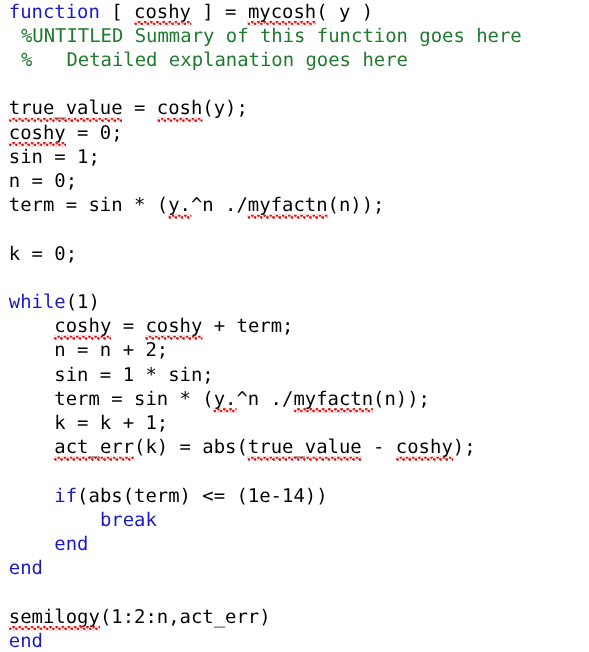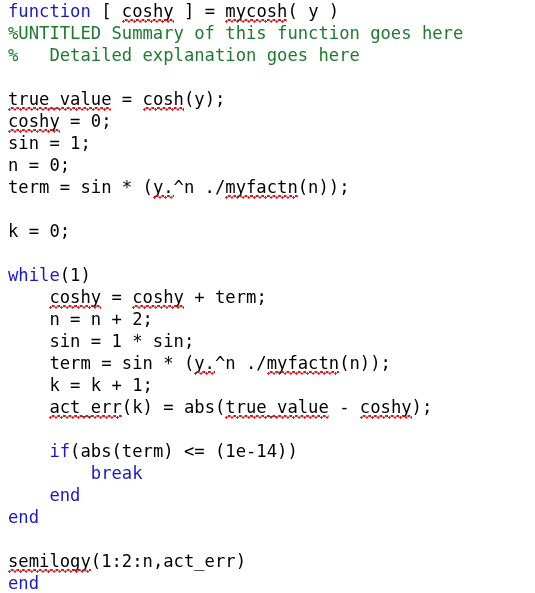--- a/index.html
+++ b/index.html
@@ -23,21 +23,21 @@
     left: 8px;
     top: 0px;
     white-space: pre;
   }
   .line {
     height: 22px;
     white-space: pre;
     display: block;
   }
   .kw   { color: #1818cc; }
-  .cmt  { color: #1f7a2e; }
+  .cmt  { color: #1f7a2e; margin-left: 11px; }
   .pln  { color: #000000; }
 
   
   .sq {
     position: relative;
     display: inline-block;
     white-space: pre;
   }
   .sq::after {
     content: "";

